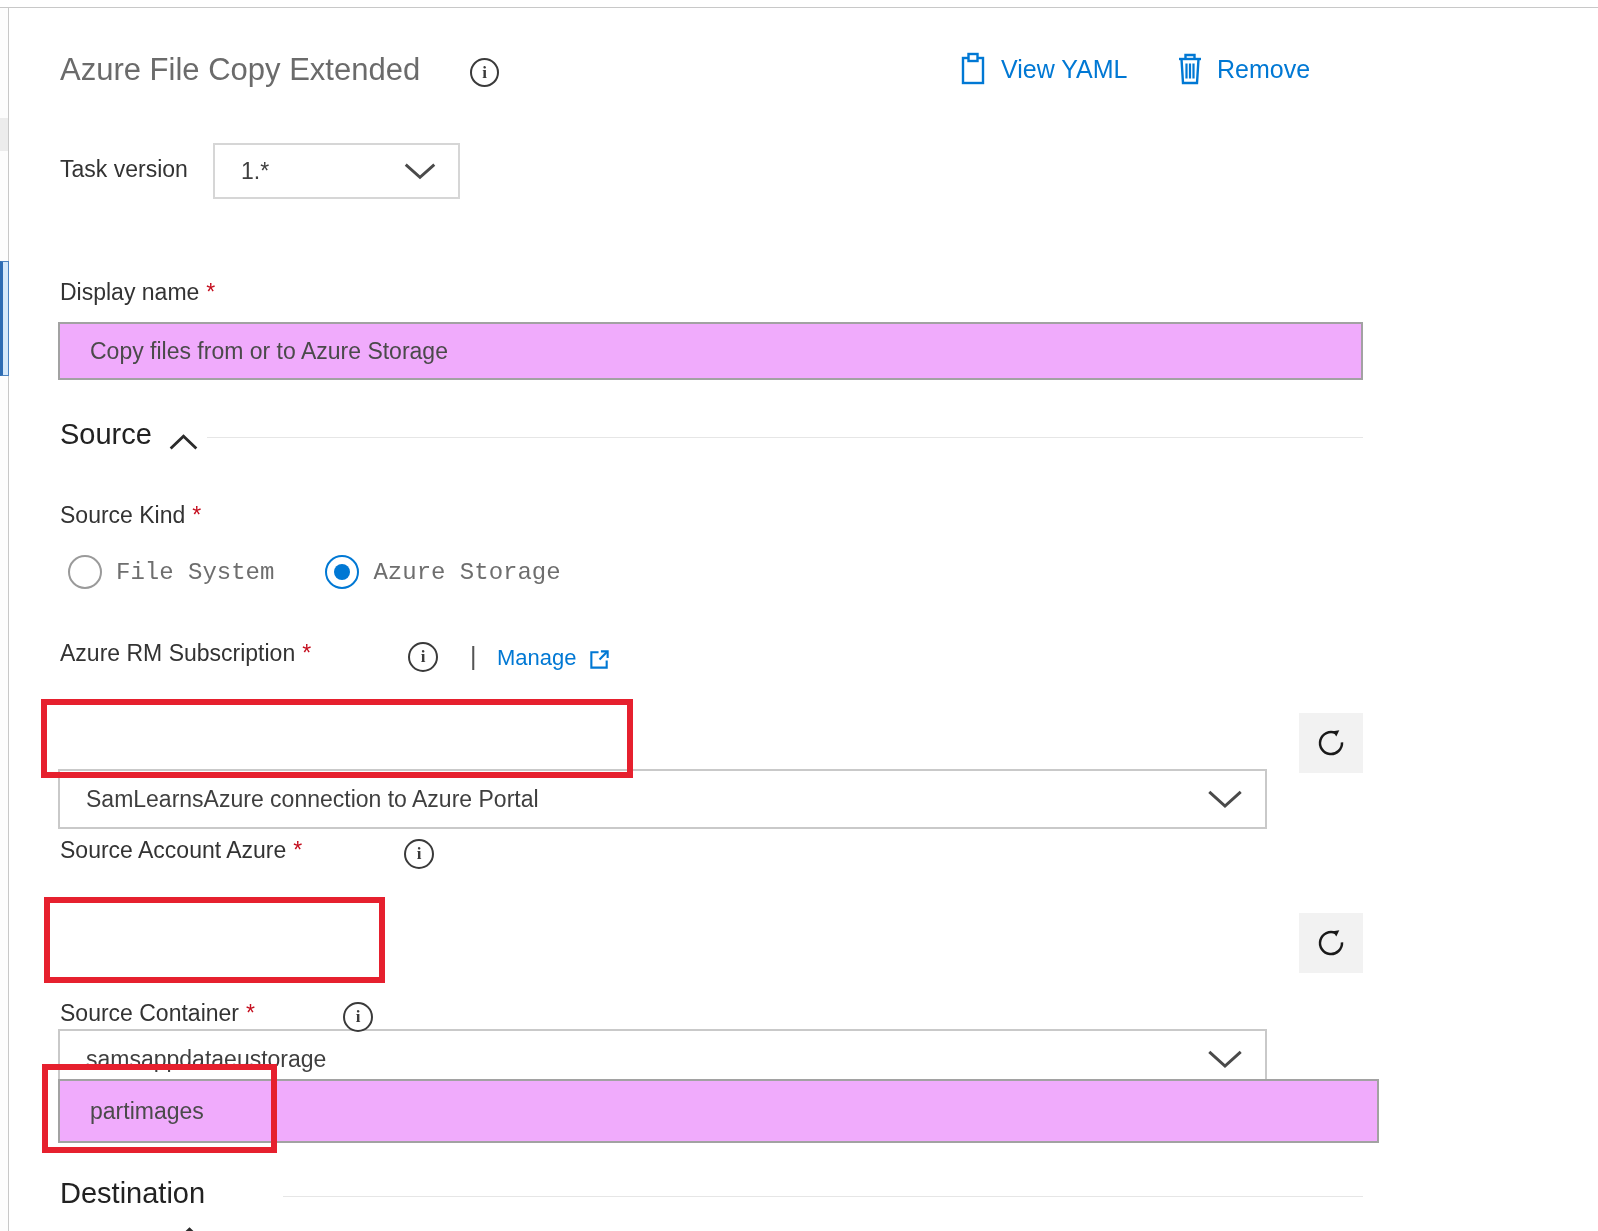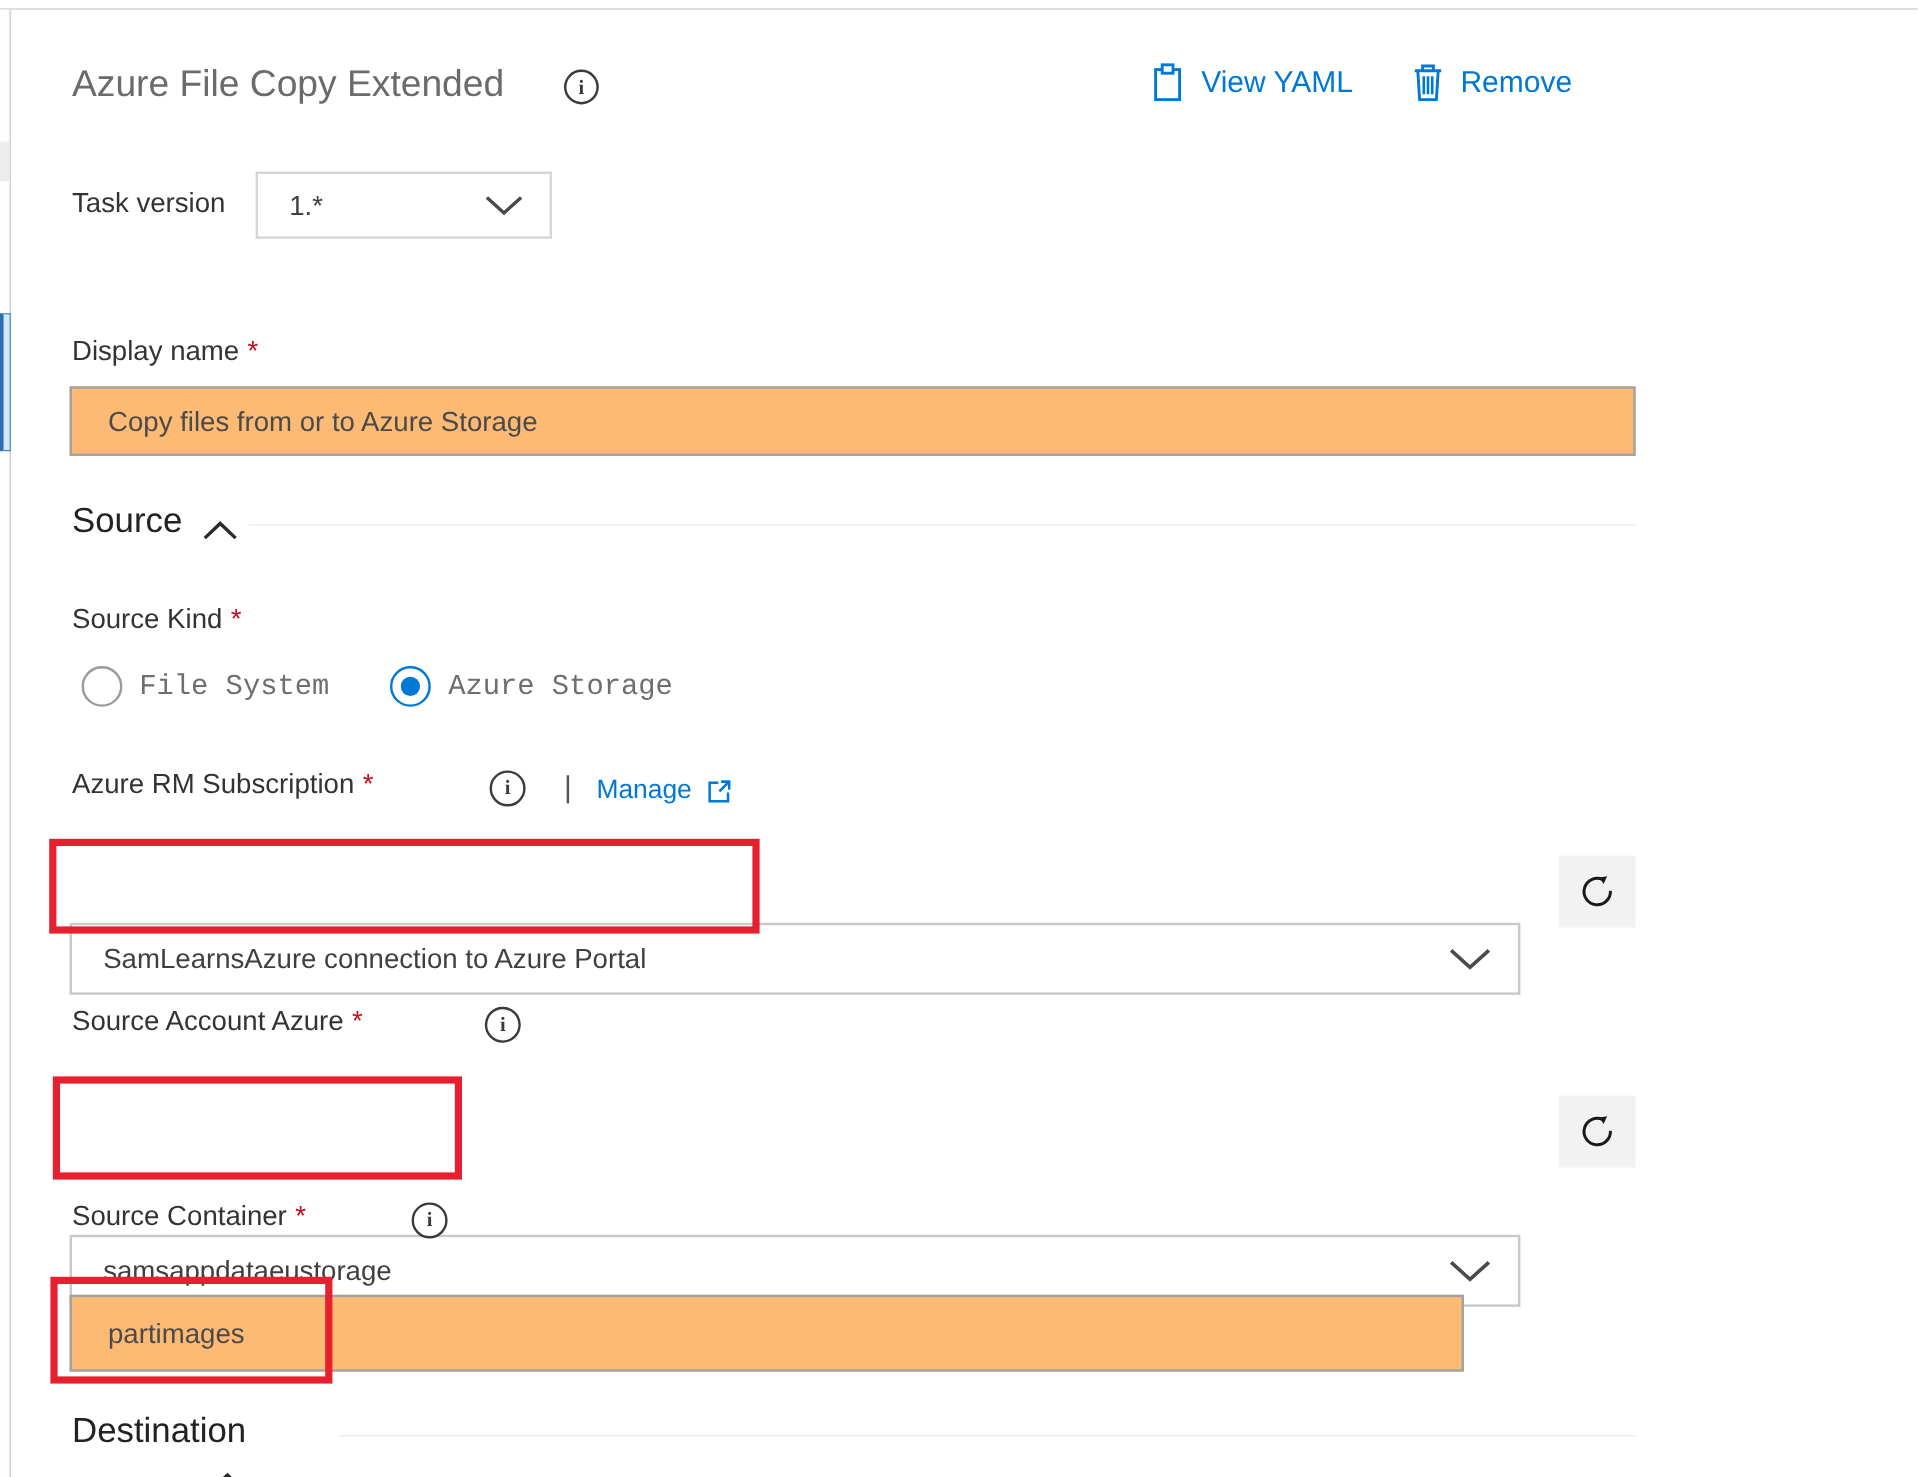--- a/index.html
+++ b/index.html
@@ -44,21 +44,21 @@
 
   .select-box {
     background: #fff; display: flex; align-items: center;
     font-size: 23px; color: #3f3f3f; padding-left: 26px; position: relative; cursor: pointer;
   }
   .select-box .chev { position: absolute; right: 20px; top: 50%; transform: translateY(-50%); }
 
   .dn-label-row { left: 60px; top: 279px; }
   .label-row { display: flex; align-items: center; }
   .text-input {
-    border: 2px solid #a2a2a2; background: #fdba74; font-size: 23px; color: #4a4a4a;
+    border: 2px solid #a2a2a2; background: #f0abfc; font-size: 23px; color: #4a4a4a;
     padding-left: 30px; font-family: "Liberation Sans", sans-serif; outline: none;
   }
   .dn-input { left: 58px; top: 322px; width: 1305px; height: 58px; }
 
   .section-header { display: flex; align-items: flex-end; gap: 16px; cursor: pointer; }
   .section-title { font-size: 29px; color: #222; }
   .src-header { left: 60px; top: 418px; }
   .src-divider { left: 207px; top: 437px; width: 1156px; height: 0; border-top: 1px solid #e6e6e6; }
 
   .sk-label-row { left: 60px; top: 502px; }
@@ -92,21 +92,21 @@
   }
   .refresh-1 { left: 1299px; top: 713px; width: 64px; height: 60px; }
 
   .acc-label-row { left: 60px; top: 837px; }
   .acc-info { left: 404px; top: 839px; }
   .acc-select { left: 58px; top: 913px; width: 1209px; height: 60px; border: 2px solid #c9c9c9; }
   .refresh-2 { left: 1299px; top: 913px; width: 64px; height: 60px; }
 
   .cont-label-row { left: 60px; top: 1000px; }
   .cont-info { left: 343px; top: 1002px; }
-  .cont-input { left: 58px; top: 1079px; width: 1162px; height: 64px; }
+  .cont-input { left: 58px; top: 1079px; width: 1321px; height: 64px; }
 
   .dest-header { left: 60px; top: 1177px; flex-direction: column; }
   .dest-divider { left: 283px; top: 1196px; width: 1080px; height: 0; border-top: 1px solid #e6e6e6; }
 
   svg { display: block; }
 </style>
 </head>
 <body>
 
 <div class="abs top-line"></div>

